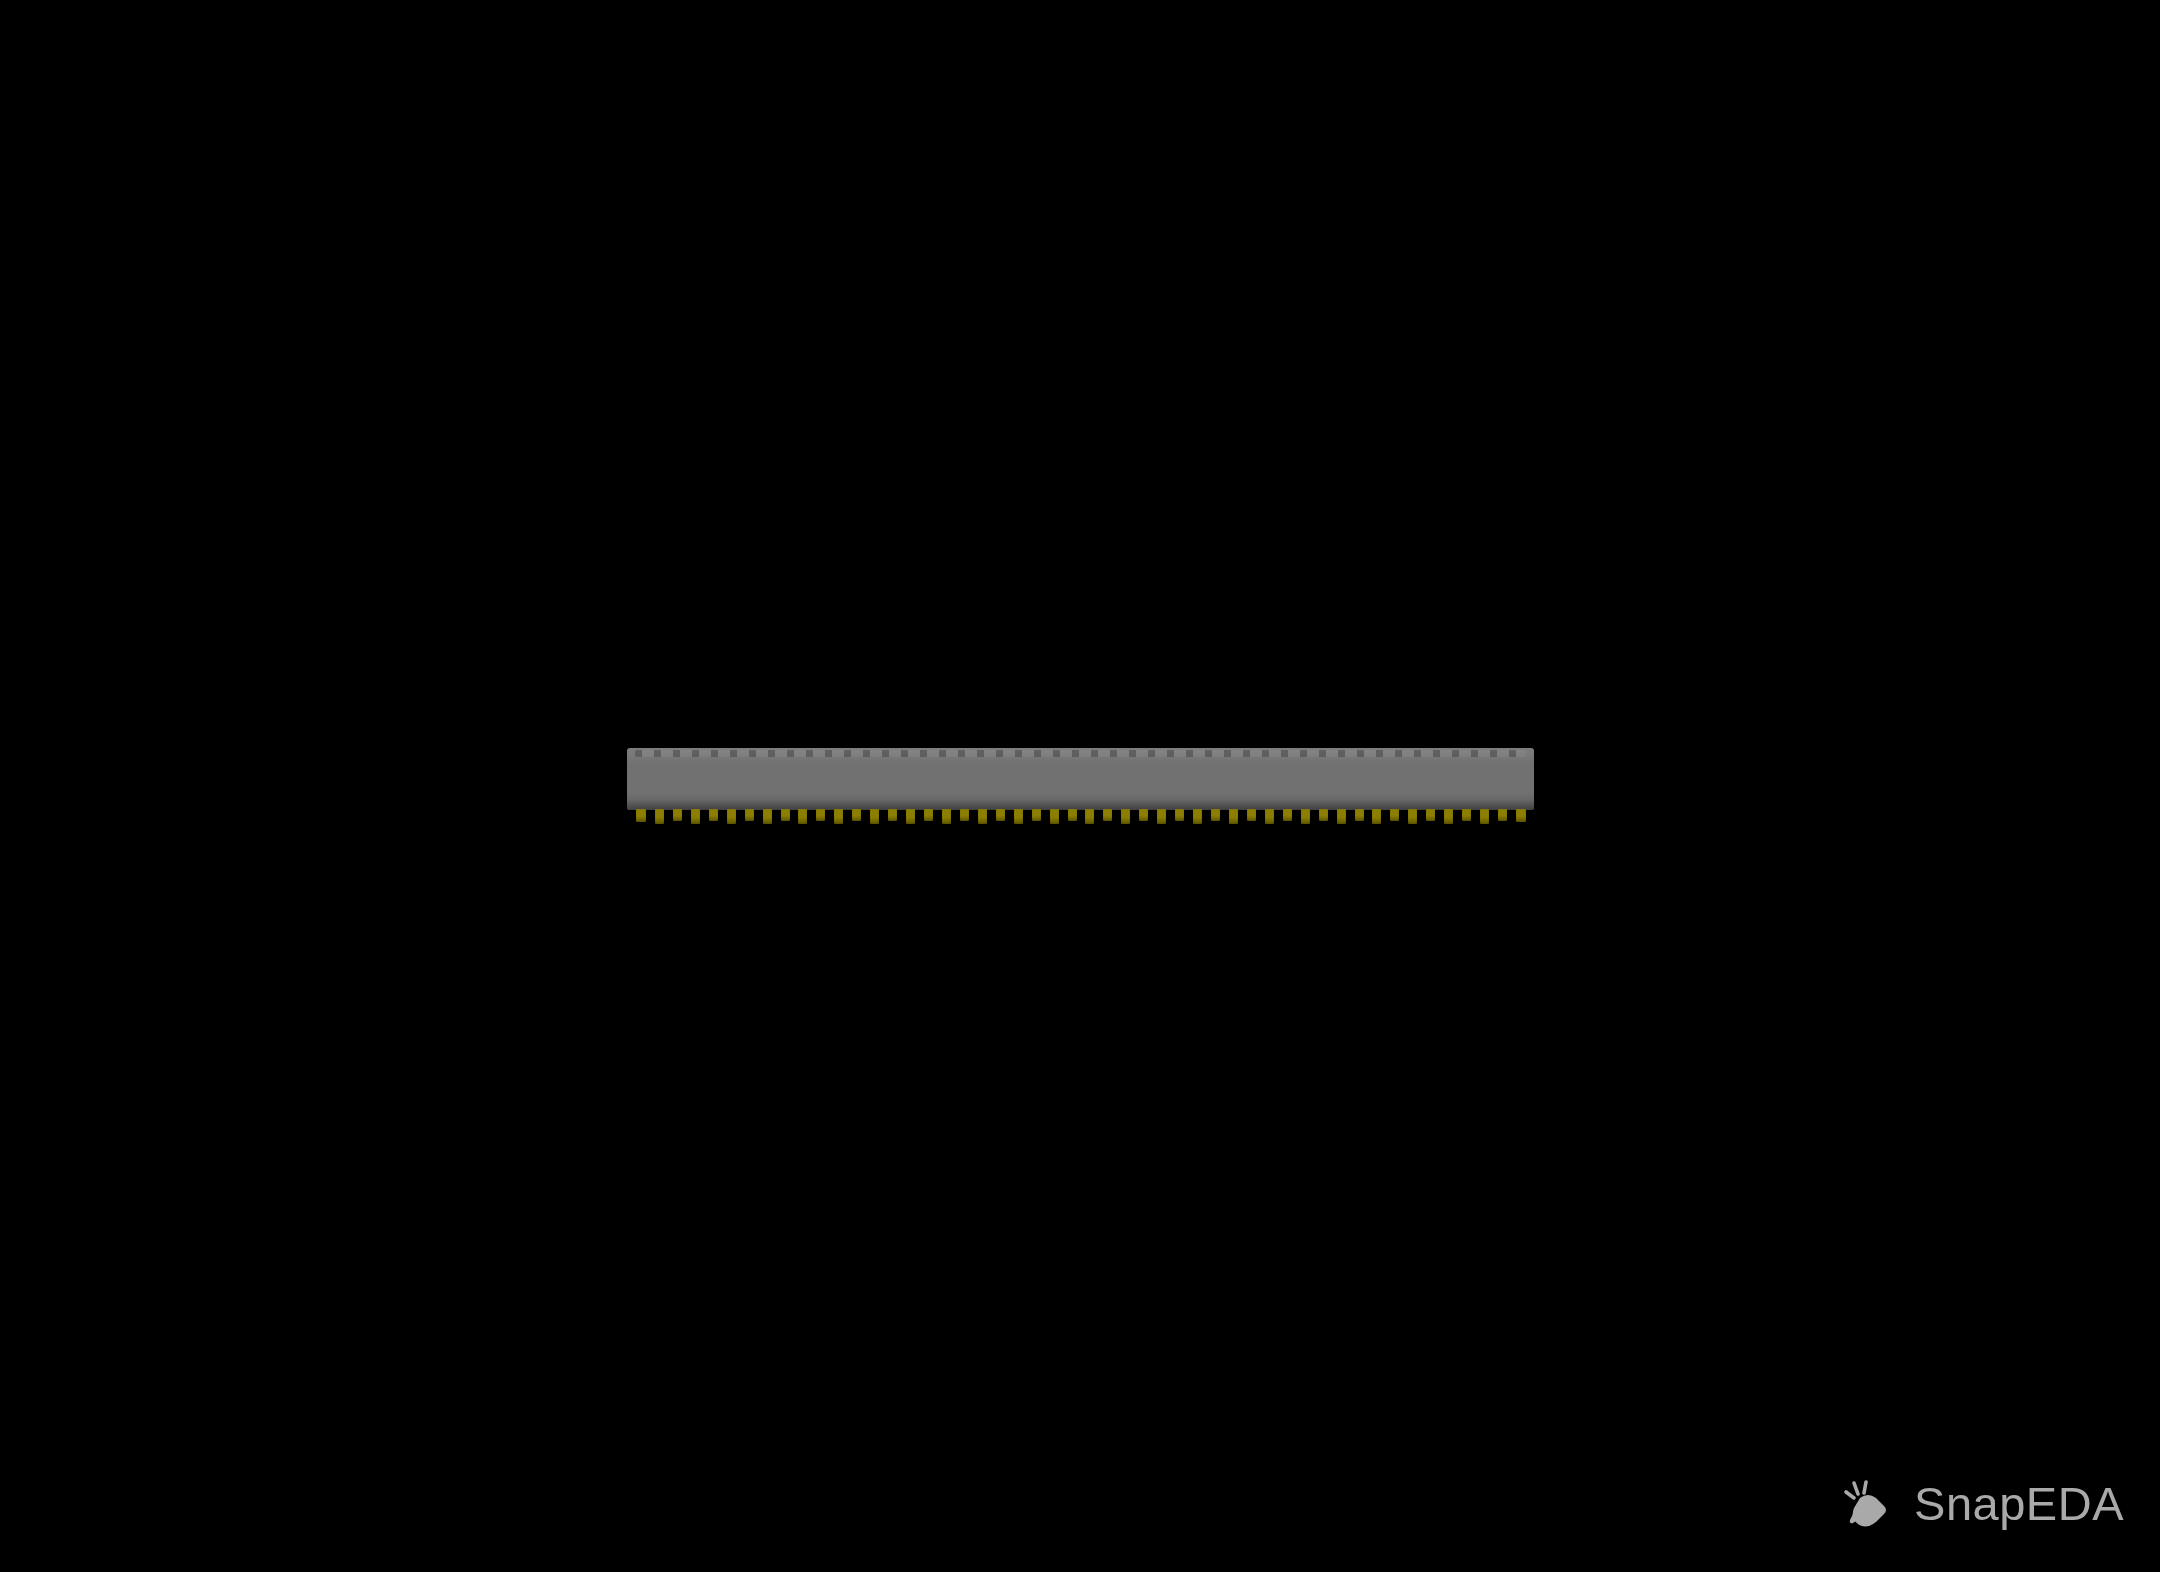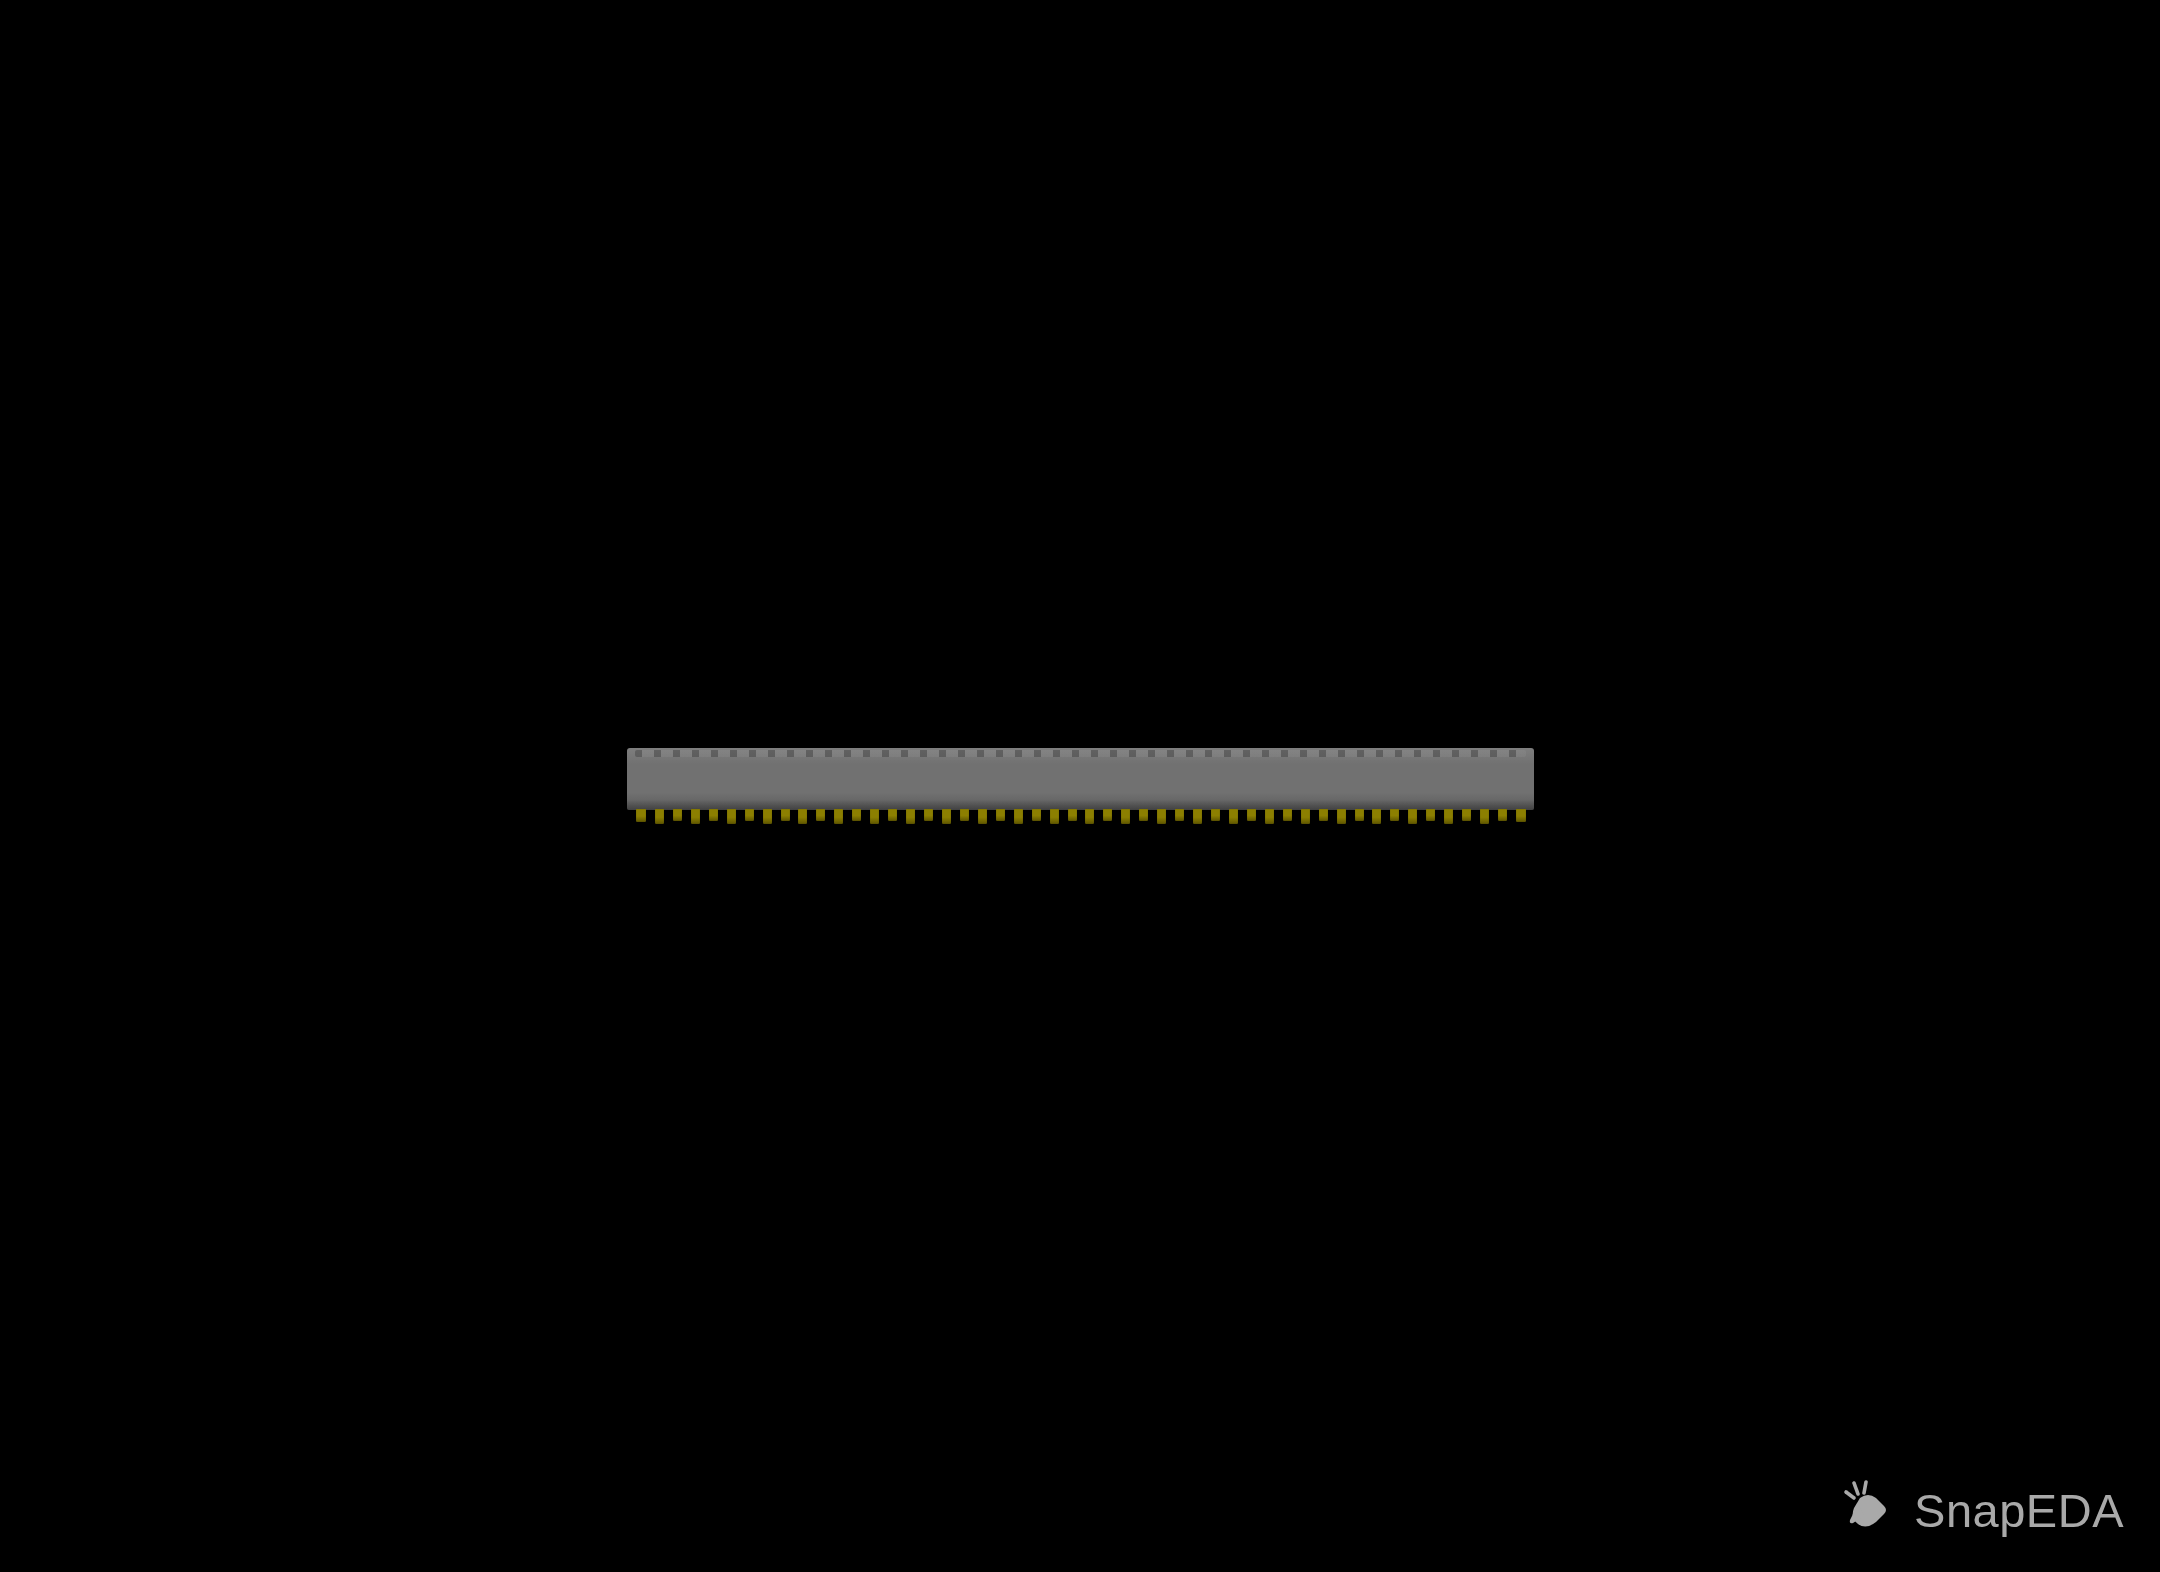--- a/index.html
+++ b/index.html
@@ -77,21 +77,21 @@
     
     .pin:nth-child(odd) { height: 12px; }
     .pin:first-child, .pin:last-child { height: 13px; width: 10px; }
 
     
     .watermark {
       position: absolute;
       right: 36px;
       bottom: 38px;
       display: flex;
-      align-items: flex-end;
+      align-items: flex-start;
       gap: 24px;
       color: var(--watermark);
       user-select: none;
     }
     .watermark-text {
       font-size: 47px;
       line-height: 1;
       letter-spacing: 0.5px;
       color: var(--watermark);
     }

